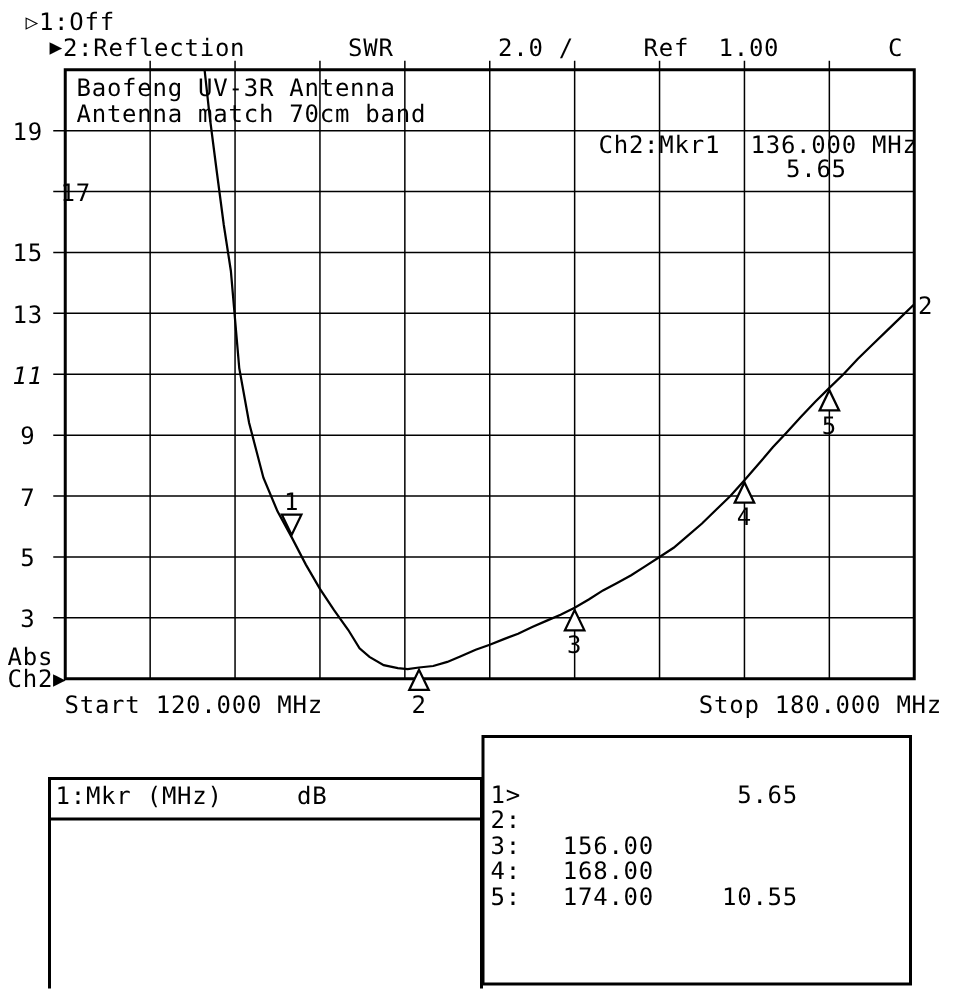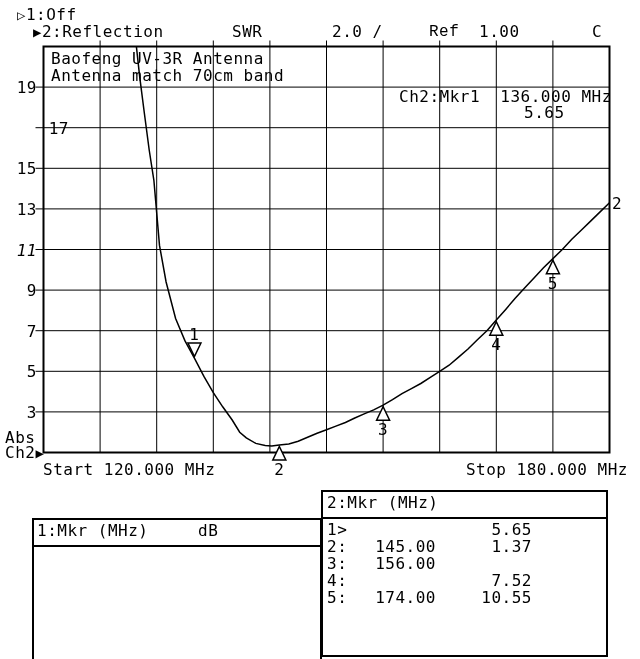--- a/index.html
+++ b/index.html
@@ -4,21 +4,21 @@
 <style>
   html,body{margin:0;padding:0;}
   body{
     width:640px;height:659px;position:relative;background:#fff;color:#000;
     font-family:"DejaVu Sans Mono","Liberation Mono",monospace;
     font-size:16px;letter-spacing:0.5px;overflow:hidden;
   }
   .t{position:absolute;line-height:18px;white-space:pre;}
   .icon{display:inline-block;font-size:14px;vertical-align:top;line-height:18px;}
   #chart-svg{position:absolute;left:0;top:0;width:640px;height:659px;}
-  #y-labels div{position:absolute;width:37px;text-align:right;line-height:17px;}
+  #y-labels div{position:absolute;width:37px;text-align:center;line-height:17px;}
   .mklabel{position:absolute;width:14px;text-align:center;line-height:15px;font-size:16px;}
   .tbl{position:absolute;border:2px solid #000;background:transparent;}
   .tbl-head{position:absolute;left:0;top:0;right:0;height:25px;border-bottom:2px solid #000;}
   .row{position:absolute;left:4px;right:4px;height:17px;}
   .row .c1{position:absolute;left:0;width:30px;}
   .row .c2{position:absolute;left:20px;width:89px;text-align:right;}
   .row .c3{position:absolute;left:110px;width:95px;text-align:right;}
 </style>
 </head>
 <body>
@@ -57,21 +57,21 @@
       <polygon points="376.59999999999997,420.201 389.59999999999997,420.201 383.09999999999997,406.701" fill="#fff" stroke="#000" stroke-width="1.5"></polygon>
       <polygon points="489.8,335.144 502.8,335.144 496.3,321.644" fill="#fff" stroke="#000" stroke-width="1.5"></polygon>
       <polygon points="546.4000000000001,273.635 559.4000000000001,273.635 552.9000000000001,260.135" fill="#fff" stroke="#000" stroke-width="1.5"></polygon>
     </g>
   </svg>
 
 <div class="t" style="left:17px;top:6px;"><span class="icon">▷</span><span>1:Off</span></div>
 <div class="t" style="left:14px;top:23px;margin-left:19px;"><span class="icon">▶</span><span>2:Reflection</span></div>
 <div class="t" style="left:232px;top:23px;">SWR</div>
 <div class="t" style="left:332px;top:23px;text-align:center;">2.0 /</div>
-<div class="t" style="left:429px;top:23px;font-family:Liberation Mono, monospace;">Ref</div>
+<div class="t" style="left:429px;top:23px;">Ref</div>
 <div class="t" style="left:479px;top:23px;">1.00</div>
 <div class="t" style="left:592px;top:23px;">C</div>
 
 <div class="t" style="left:51px;top:50px;">Baofeng UV-3R Antenna</div>
 <div class="t" style="left:51px;top:67px;">Antenna match 70cm band</div>
 <div class="t" style="left:399px;top:88px;">Ch2:Mkr1  136.000 MHz</div>
 <div class="t" style="left:524px;top:104px;">5.65</div>
 
 <div id="y-labels">
     <div style="left: 0px; top: 79.1px;">19</div>
@@ -102,38 +102,33 @@
   </div>
 
 <div class="tbl" style="left:32px;top:490px;width:286px;height:163px;margin-top:28px;">
   <div class="tbl-head">
     <span class="t" style="left:3px;top:2px;">1:Mkr (MHz)</span>
     <span class="t" style="left:164px;top:2px;">dB</span>
   </div>
 </div>
 
 <div class="tbl" style="left:321px;top:490px;width:283px;height:163px;">
-  <div class="tbl-head">
-    <span class="t" style="left:4px;top:2px;">2:Mkr (MHz)</span>
-  </div>
   <div class="row" style="top:28px;">
     <span class="c1">1&gt;</span>
     <span class="c3">5.65</span>
   </div>
   <div class="row" style="top:45px;">
     <span class="c1">2:</span>
-    <span class="c2">145.00</span>
-    <span class="c3">1.37</span>
   </div>
   <div class="row" style="top:62px;">
     <span class="c1">3:</span>
     <span class="c2">156.00</span>
   </div>
   <div class="row" style="top:79px;">
     <span class="c1">4:</span>
-    <span class="c3">7.52</span>
+    <span class="c2">168.00</span>
   </div>
   <div class="row" style="top:96px;">
     <span class="c1">5:</span>
     <span class="c2">174.00</span>
     <span class="c3">10.55</span>
   </div>
 </div>
 
 </body></html>

